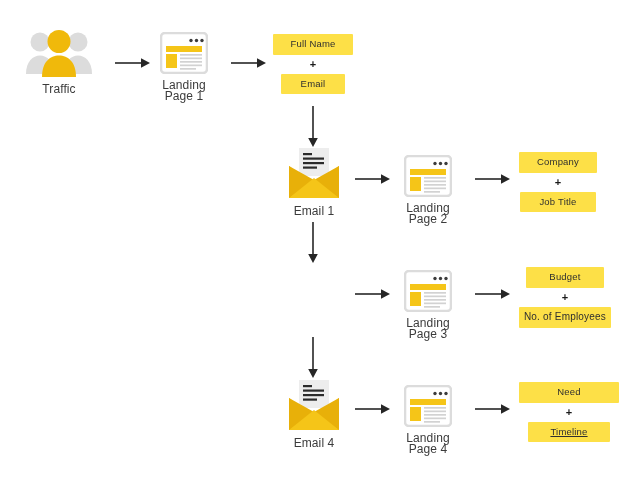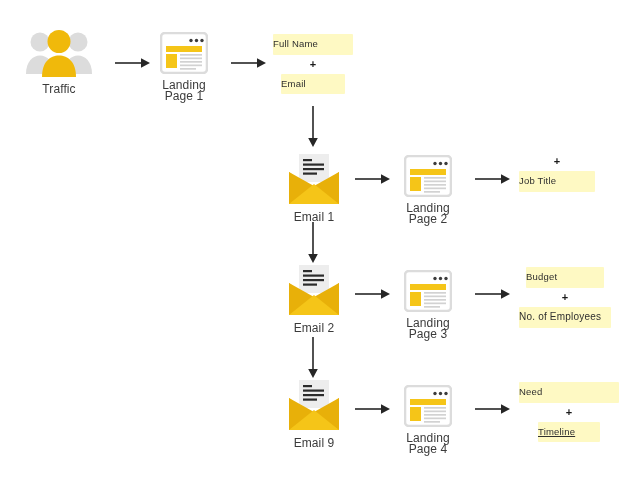--- a/index.html
+++ b/index.html
@@ -53,26 +53,26 @@
   }
 
   
   .field-group {
     position: absolute;
     display: flex;
     flex-direction: column;
     align-items: center;
   }
   .field-chip {
-    background: #fef9c3;
+    background: #fde047;
     color: #2f2f2f;
     font-size: 9.5px;
     line-height: 1;
     padding: 5px 0 6px 0;
-    text-align: left;
+    text-align: center;
     border-radius: 1px;
     letter-spacing: .2px;
     white-space: nowrap;
   }
   .plus-sign {
     font-size: 11px;
     font-weight: bold;
     color: #1a1a1a;
     line-height: 1;
     padding: 4px 0 4px 0;
@@ -144,21 +144,21 @@
     <div class="field-chip" style="width:64px;">Email</div>
   </div>
 
   <div class="arrow" style="left:307px; top:106px;">
     <svg width="12" height="42" viewBox="0 0 12 42" xmlns="http://www.w3.org/2000/svg">
       <line x1="6" y1="0" x2="6" y2="33" stroke="#262626" stroke-width="1.6"></line>
       <polygon points="1.2,32 6,41 10.8,32" fill="#262626"></polygon>
     </svg>
   </div>
 
-  <div class="node" style="left:285px; top:154px; width:58px;">
+  <div class="node" style="left:285px; top:148px; width:58px;">
     <div class="mail-icon">
       <svg width="58" height="52" viewBox="0 0 58 52" xmlns="http://www.w3.org/2000/svg">
 
         <rect x="14" y="0" width="30" height="28" fill="#ededed"></rect>
         <rect x="18" y="5" width="9" height="2.2" fill="#2b2b2b"></rect>
         <rect x="18" y="9.5" width="21" height="2.2" fill="#2b2b2b"></rect>
         <rect x="18" y="14" width="21" height="2.2" fill="#2b2b2b"></rect>
         <rect x="18" y="18.5" width="14" height="2.2" fill="#2b2b2b"></rect>
 
         <path d="M4 18 L4 50 L54 50 L54 18 L29 38 Z" fill="#f0b90b"></path>
@@ -201,47 +201,32 @@
   </div>
 
   <div class="arrow" style="left:475px; top:173px;">
     <svg width="36" height="12" viewBox="0 0 36 12" xmlns="http://www.w3.org/2000/svg">
       <line x1="0" y1="6" x2="27" y2="6" stroke="#262626" stroke-width="1.6"></line>
       <polygon points="26,1.2 35,6 26,10.8" fill="#262626"></polygon>
     </svg>
   </div>
 
   <div class="field-group" style="left:519px; top:152px;">
+    <div class="field-chip" style="width:78px;">Company</div>
     <div class="plus-sign">+</div>
     <div class="field-chip" style="width:76px;">Job Title</div>
   </div>
 
   <div class="arrow" style="left:307px; top:222px;">
     <svg width="12" height="42" viewBox="0 0 12 42" xmlns="http://www.w3.org/2000/svg">
       <line x1="6" y1="0" x2="6" y2="33" stroke="#262626" stroke-width="1.6"></line>
       <polygon points="1.2,32 6,41 10.8,32" fill="#262626"></polygon>
     </svg>
   </div>
 
-  <div class="node" style="left:285px; top:265px; width:58px;">
-    <div class="mail-icon">
-      <svg width="58" height="52" viewBox="0 0 58 52" xmlns="http://www.w3.org/2000/svg">
-        <rect x="14" y="0" width="30" height="28" fill="#ededed"></rect>
-        <rect x="18" y="5" width="9" height="2.2" fill="#2b2b2b"></rect>
-        <rect x="18" y="9.5" width="21" height="2.2" fill="#2b2b2b"></rect>
-        <rect x="18" y="14" width="21" height="2.2" fill="#2b2b2b"></rect>
-        <rect x="18" y="18.5" width="14" height="2.2" fill="#2b2b2b"></rect>
-        <path d="M4 18 L4 50 L54 50 L54 18 L29 38 Z" fill="#f0b90b"></path>
-        <path d="M4 18 L4 50 L29 32 Z" fill="#e8b009"></path>
-        <path d="M54 18 L54 50 L29 32 Z" fill="#e8b009"></path>
-        <path d="M4 50 L29 30 L54 50 Z" fill="#f5c518"></path>
-      </svg>
-    </div>
-    <div class="node-label">Email 2</div>
-  </div>
 
   <div class="arrow" style="left:355px; top:288px;">
     <svg width="36" height="12" viewBox="0 0 36 12" xmlns="http://www.w3.org/2000/svg">
       <line x1="0" y1="6" x2="27" y2="6" stroke="#262626" stroke-width="1.6"></line>
       <polygon points="26,1.2 35,6 26,10.8" fill="#262626"></polygon>
     </svg>
   </div>
 
   <div class="node" style="left:402px; top:270px; width:52px;">
     <div class="browser-icon">
@@ -290,21 +275,21 @@
         <rect x="18" y="5" width="9" height="2.2" fill="#2b2b2b"></rect>
         <rect x="18" y="9.5" width="21" height="2.2" fill="#2b2b2b"></rect>
         <rect x="18" y="14" width="21" height="2.2" fill="#2b2b2b"></rect>
         <rect x="18" y="18.5" width="14" height="2.2" fill="#2b2b2b"></rect>
         <path d="M4 18 L4 50 L54 50 L54 18 L29 38 Z" fill="#f0b90b"></path>
         <path d="M4 18 L4 50 L29 32 Z" fill="#e8b009"></path>
         <path d="M54 18 L54 50 L29 32 Z" fill="#e8b009"></path>
         <path d="M4 50 L29 30 L54 50 Z" fill="#f5c518"></path>
       </svg>
     </div>
-    <div class="node-label">Email 9</div>
+    <div class="node-label">Email 4</div>
   </div>
 
   <div class="arrow" style="left:355px; top:403px;">
     <svg width="36" height="12" viewBox="0 0 36 12" xmlns="http://www.w3.org/2000/svg">
       <line x1="0" y1="6" x2="27" y2="6" stroke="#262626" stroke-width="1.6"></line>
       <polygon points="26,1.2 35,6 26,10.8" fill="#262626"></polygon>
     </svg>
   </div>
 
   <div class="node" style="left:402px; top:385px; width:52px;">
@@ -330,16 +315,16 @@
   <div class="arrow" style="left:475px; top:403px;">
     <svg width="36" height="12" viewBox="0 0 36 12" xmlns="http://www.w3.org/2000/svg">
       <line x1="0" y1="6" x2="27" y2="6" stroke="#262626" stroke-width="1.6"></line>
       <polygon points="26,1.2 35,6 26,10.8" fill="#262626"></polygon>
     </svg>
   </div>
 
   <div class="field-group" style="left:519px; top:382px;">
     <div class="field-chip" style="width:100px;">Need</div>
     <div class="plus-sign">+</div>
-    <div class="field-chip" style="width:62px;text-decoration:underline;">Timeline</div>
+    <div class="field-chip" style="width:82px;text-decoration:underline;">Timeline</div>
   </div>
 
 </div>
 
 </body></html>

